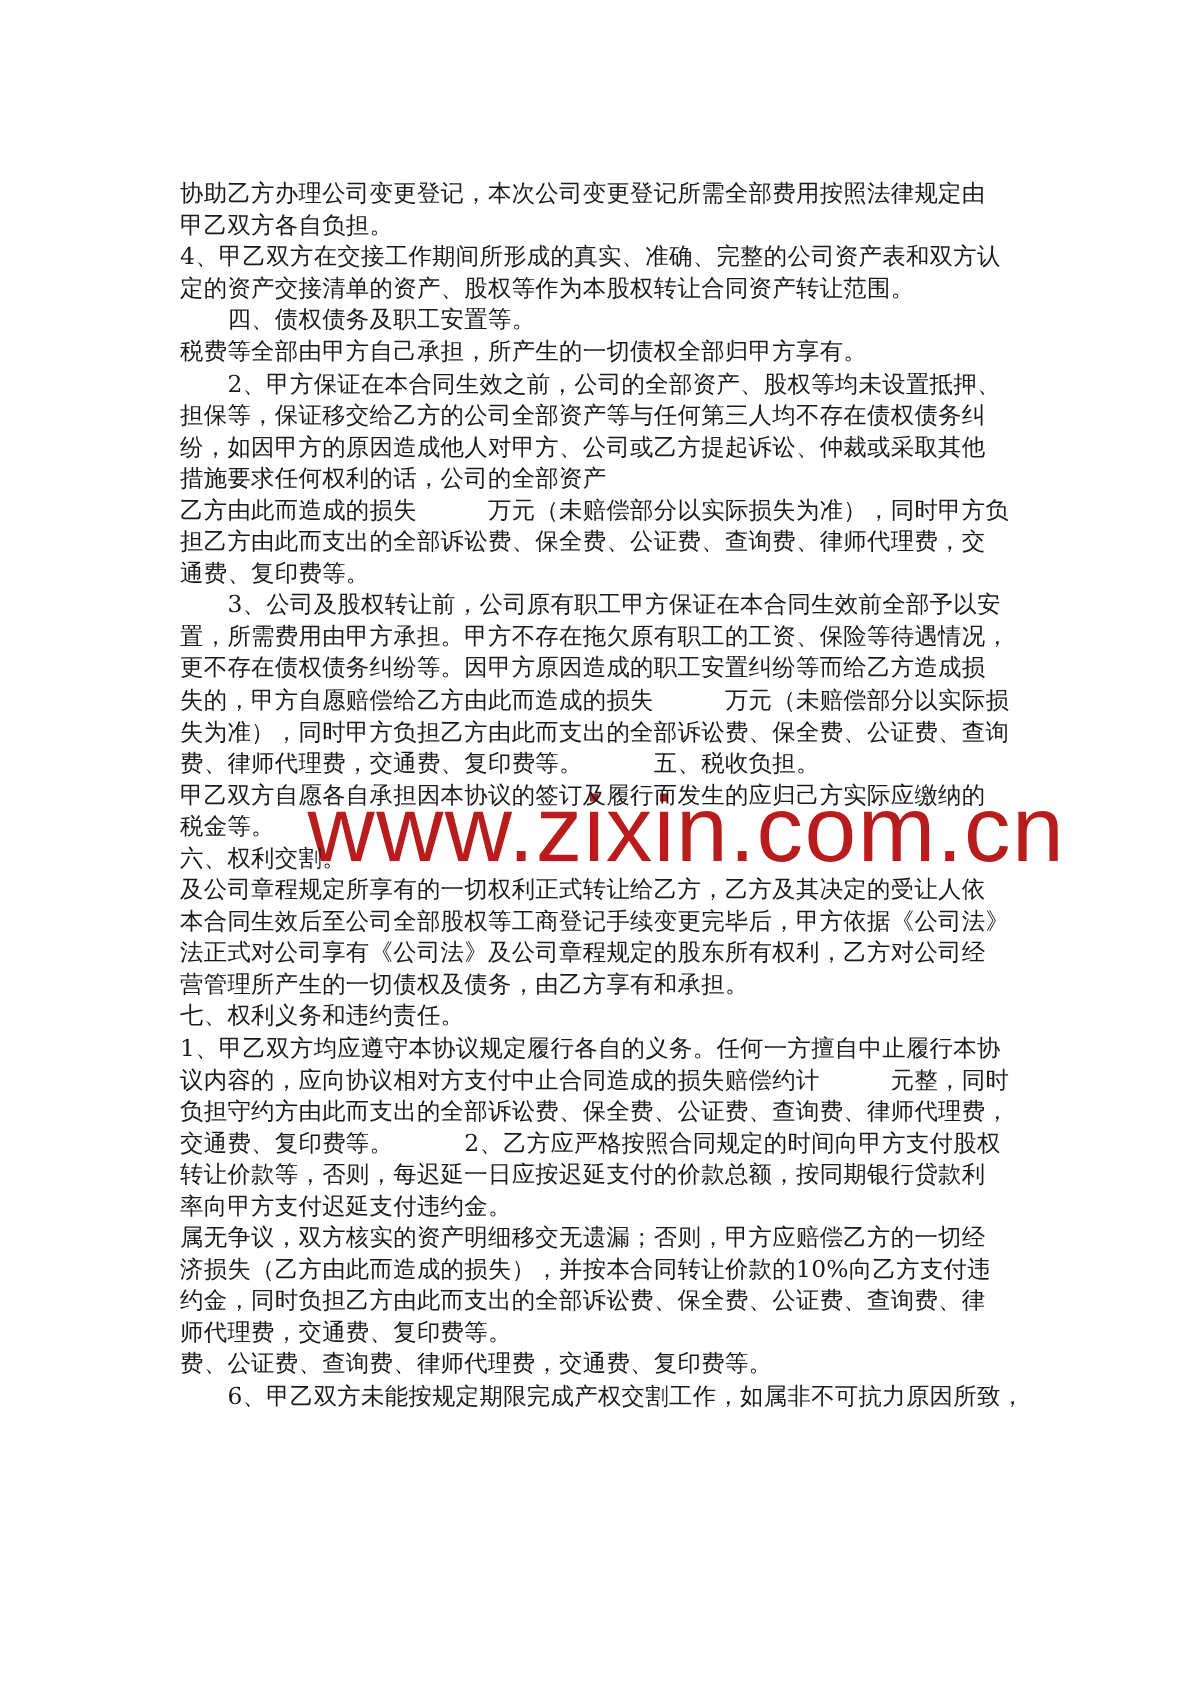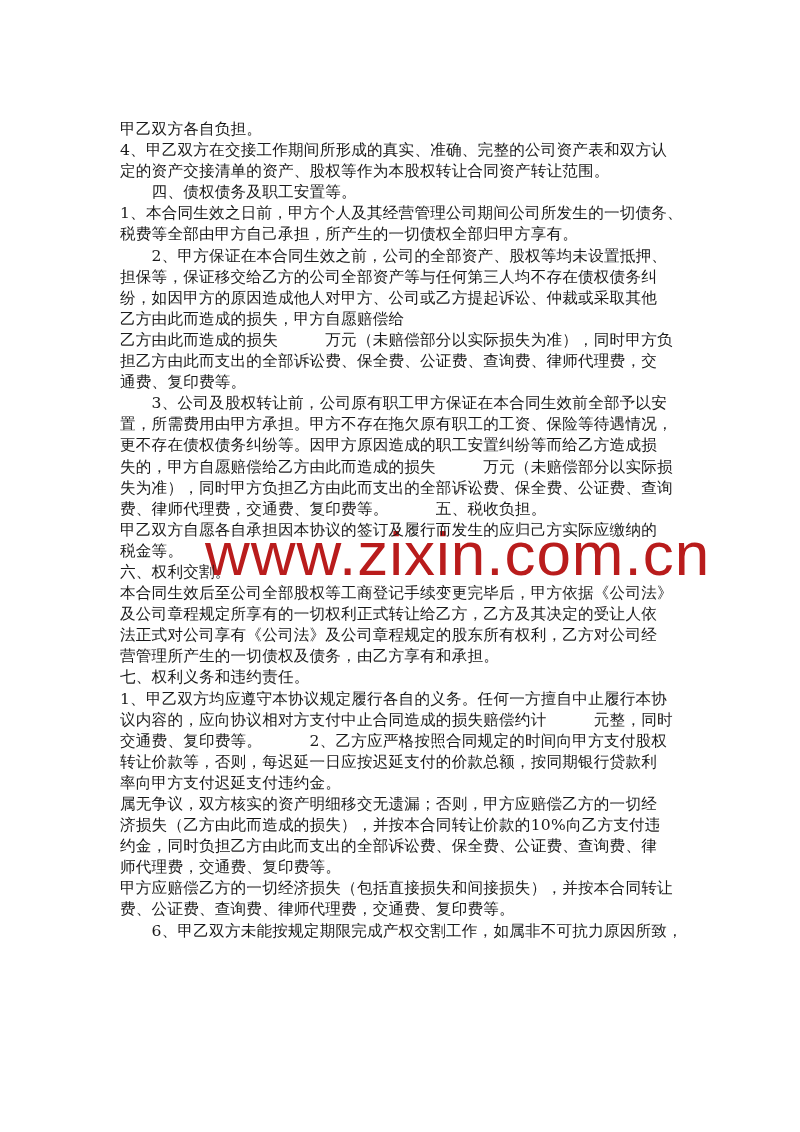--- a/index.html
+++ b/index.html
@@ -28,52 +28,52 @@
       pointer-events: none;
     }
     .page { z-index: 1; }
   </style>
 </head>
 <body>
 
 <div class="watermark">www.zixin.com.cn</div>
 
 <div class="page" id="page">
+    <div class="line">协助乙方办理公司变更登记，本次公司变更登记所需全部费用按照法律规定由</div>
     <div class="line">甲乙双方各自负担。</div>
     <div class="line">4、甲乙双方在交接工作期间所形成的真实、准确、完整的公司资产表和双方认</div>
     <div class="line">定的资产交接清单的资产、股权等作为本股权转让合同资产转让范围。</div>
     <div class="line">　　四、债权债务及职工安置等。</div>
-    <div class="line">1、本合同生效之日前，甲方个人及其经营管理公司期间公司所发生的一切债务、</div>
     <div class="line">税费等全部由甲方自己承担，所产生的一切债权全部归甲方享有。</div>
     <div class="line">　　2、甲方保证在本合同生效之前，公司的全部资产、股权等均未设置抵押、</div>
     <div class="line">担保等，保证移交给乙方的公司全部资产等与任何第三人均不存在债权债务纠</div>
     <div class="line">纷，如因甲方的原因造成他人对甲方、公司或乙方提起诉讼、仲裁或采取其他</div>
-    <div class="line">乙方由此而造成的损失，甲方自愿赔偿给</div>
+    <div class="line">措施要求任何权利的话，公司的全部资产</div>
     <div class="line">乙方由此而造成的损失　　　万元（未赔偿部分以实际损失为准），同时甲方负</div>
     <div class="line">担乙方由此而支出的全部诉讼费、保全费、公证费、查询费、律师代理费，交</div>
     <div class="line">通费、复印费等。</div>
     <div class="line">　　3、公司及股权转让前，公司原有职工甲方保证在本合同生效前全部予以安</div>
     <div class="line">置，所需费用由甲方承担。甲方不存在拖欠原有职工的工资、保险等待遇情况，</div>
     <div class="line">更不存在债权债务纠纷等。因甲方原因造成的职工安置纠纷等而给乙方造成损</div>
     <div class="line">失的，甲方自愿赔偿给乙方由此而造成的损失　　　万元（未赔偿部分以实际损</div>
     <div class="line">失为准），同时甲方负担乙方由此而支出的全部诉讼费、保全费、公证费、查询</div>
     <div class="line">费、律师代理费，交通费、复印费等。　　　五、税收负担。</div>
     <div class="line">甲乙双方自愿各自承担因本协议的签订及履行而发生的应归己方实际应缴纳的</div>
     <div class="line">税金等。</div>
     <div class="line">六、权利交割。</div>
+    <div class="line">及公司章程规定所享有的一切权利正式转让给乙方，乙方及其决定的受让人依</div>
     <div class="line">本合同生效后至公司全部股权等工商登记手续变更完毕后，甲方依据《公司法》</div>
-    <div class="line">及公司章程规定所享有的一切权利正式转让给乙方，乙方及其决定的受让人依</div>
     <div class="line">法正式对公司享有《公司法》及公司章程规定的股东所有权利，乙方对公司经</div>
     <div class="line">营管理所产生的一切债权及债务，由乙方享有和承担。</div>
     <div class="line">七、权利义务和违约责任。</div>
     <div class="line">1、甲乙双方均应遵守本协议规定履行各自的义务。任何一方擅自中止履行本协</div>
     <div class="line">议内容的，应向协议相对方支付中止合同造成的损失赔偿约计　　　元整，同时</div>
+    <div class="line">负担守约方由此而支出的全部诉讼费、保全费、公证费、查询费、律师代理费，</div>
     <div class="line">交通费、复印费等。　　　2、乙方应严格按照合同规定的时间向甲方支付股权</div>
     <div class="line">转让价款等，否则，每迟延一日应按迟延支付的价款总额，按同期银行贷款利</div>
     <div class="line">率向甲方支付迟延支付违约金。</div>
     <div class="line">属无争议，双方核实的资产明细移交无遗漏；否则，甲方应赔偿乙方的一切经</div>
     <div class="line">济损失（乙方由此而造成的损失），并按本合同转让价款的10%向乙方支付违</div>
     <div class="line">约金，同时负担乙方由此而支出的全部诉讼费、保全费、公证费、查询费、律</div>
     <div class="line">师代理费，交通费、复印费等。</div>
-    <div class="line">甲方应赔偿乙方的一切经济损失（包括直接损失和间接损失），并按本合同转让</div>
     <div class="line">费、公证费、查询费、律师代理费，交通费、复印费等。</div>
     <div class="line">　　6、甲乙双方未能按规定期限完成产权交割工作，如属非不可抗力原因所致，</div>
   </div>
 
 </body></html>

